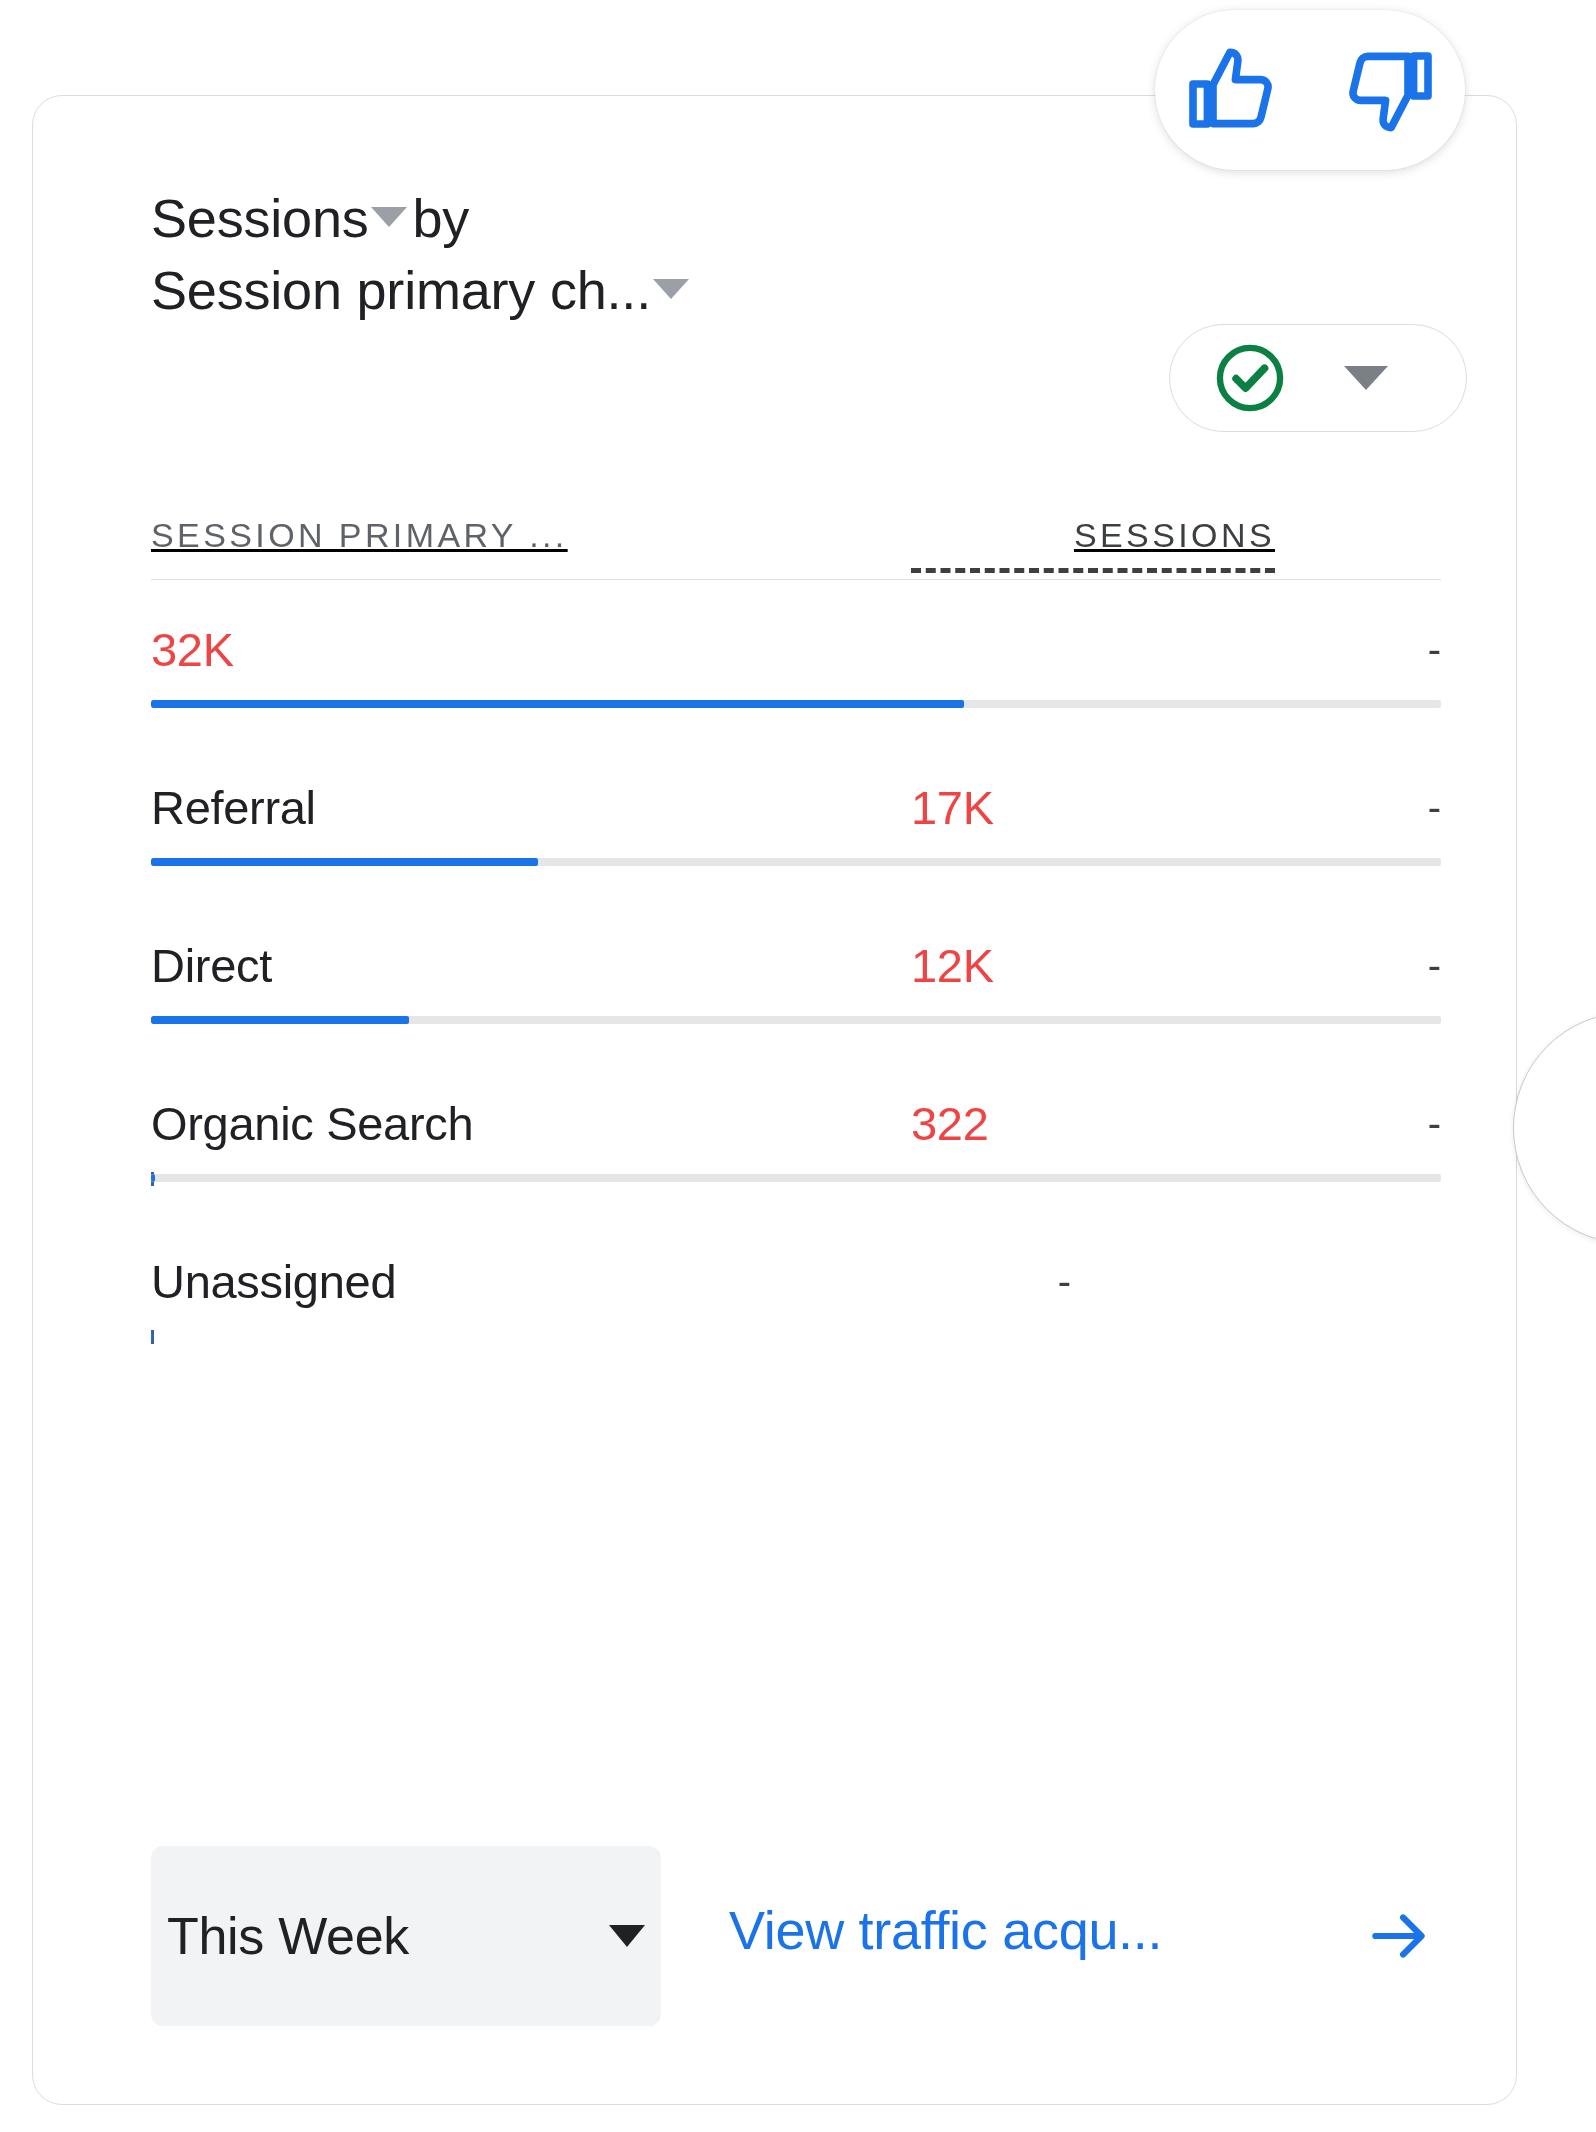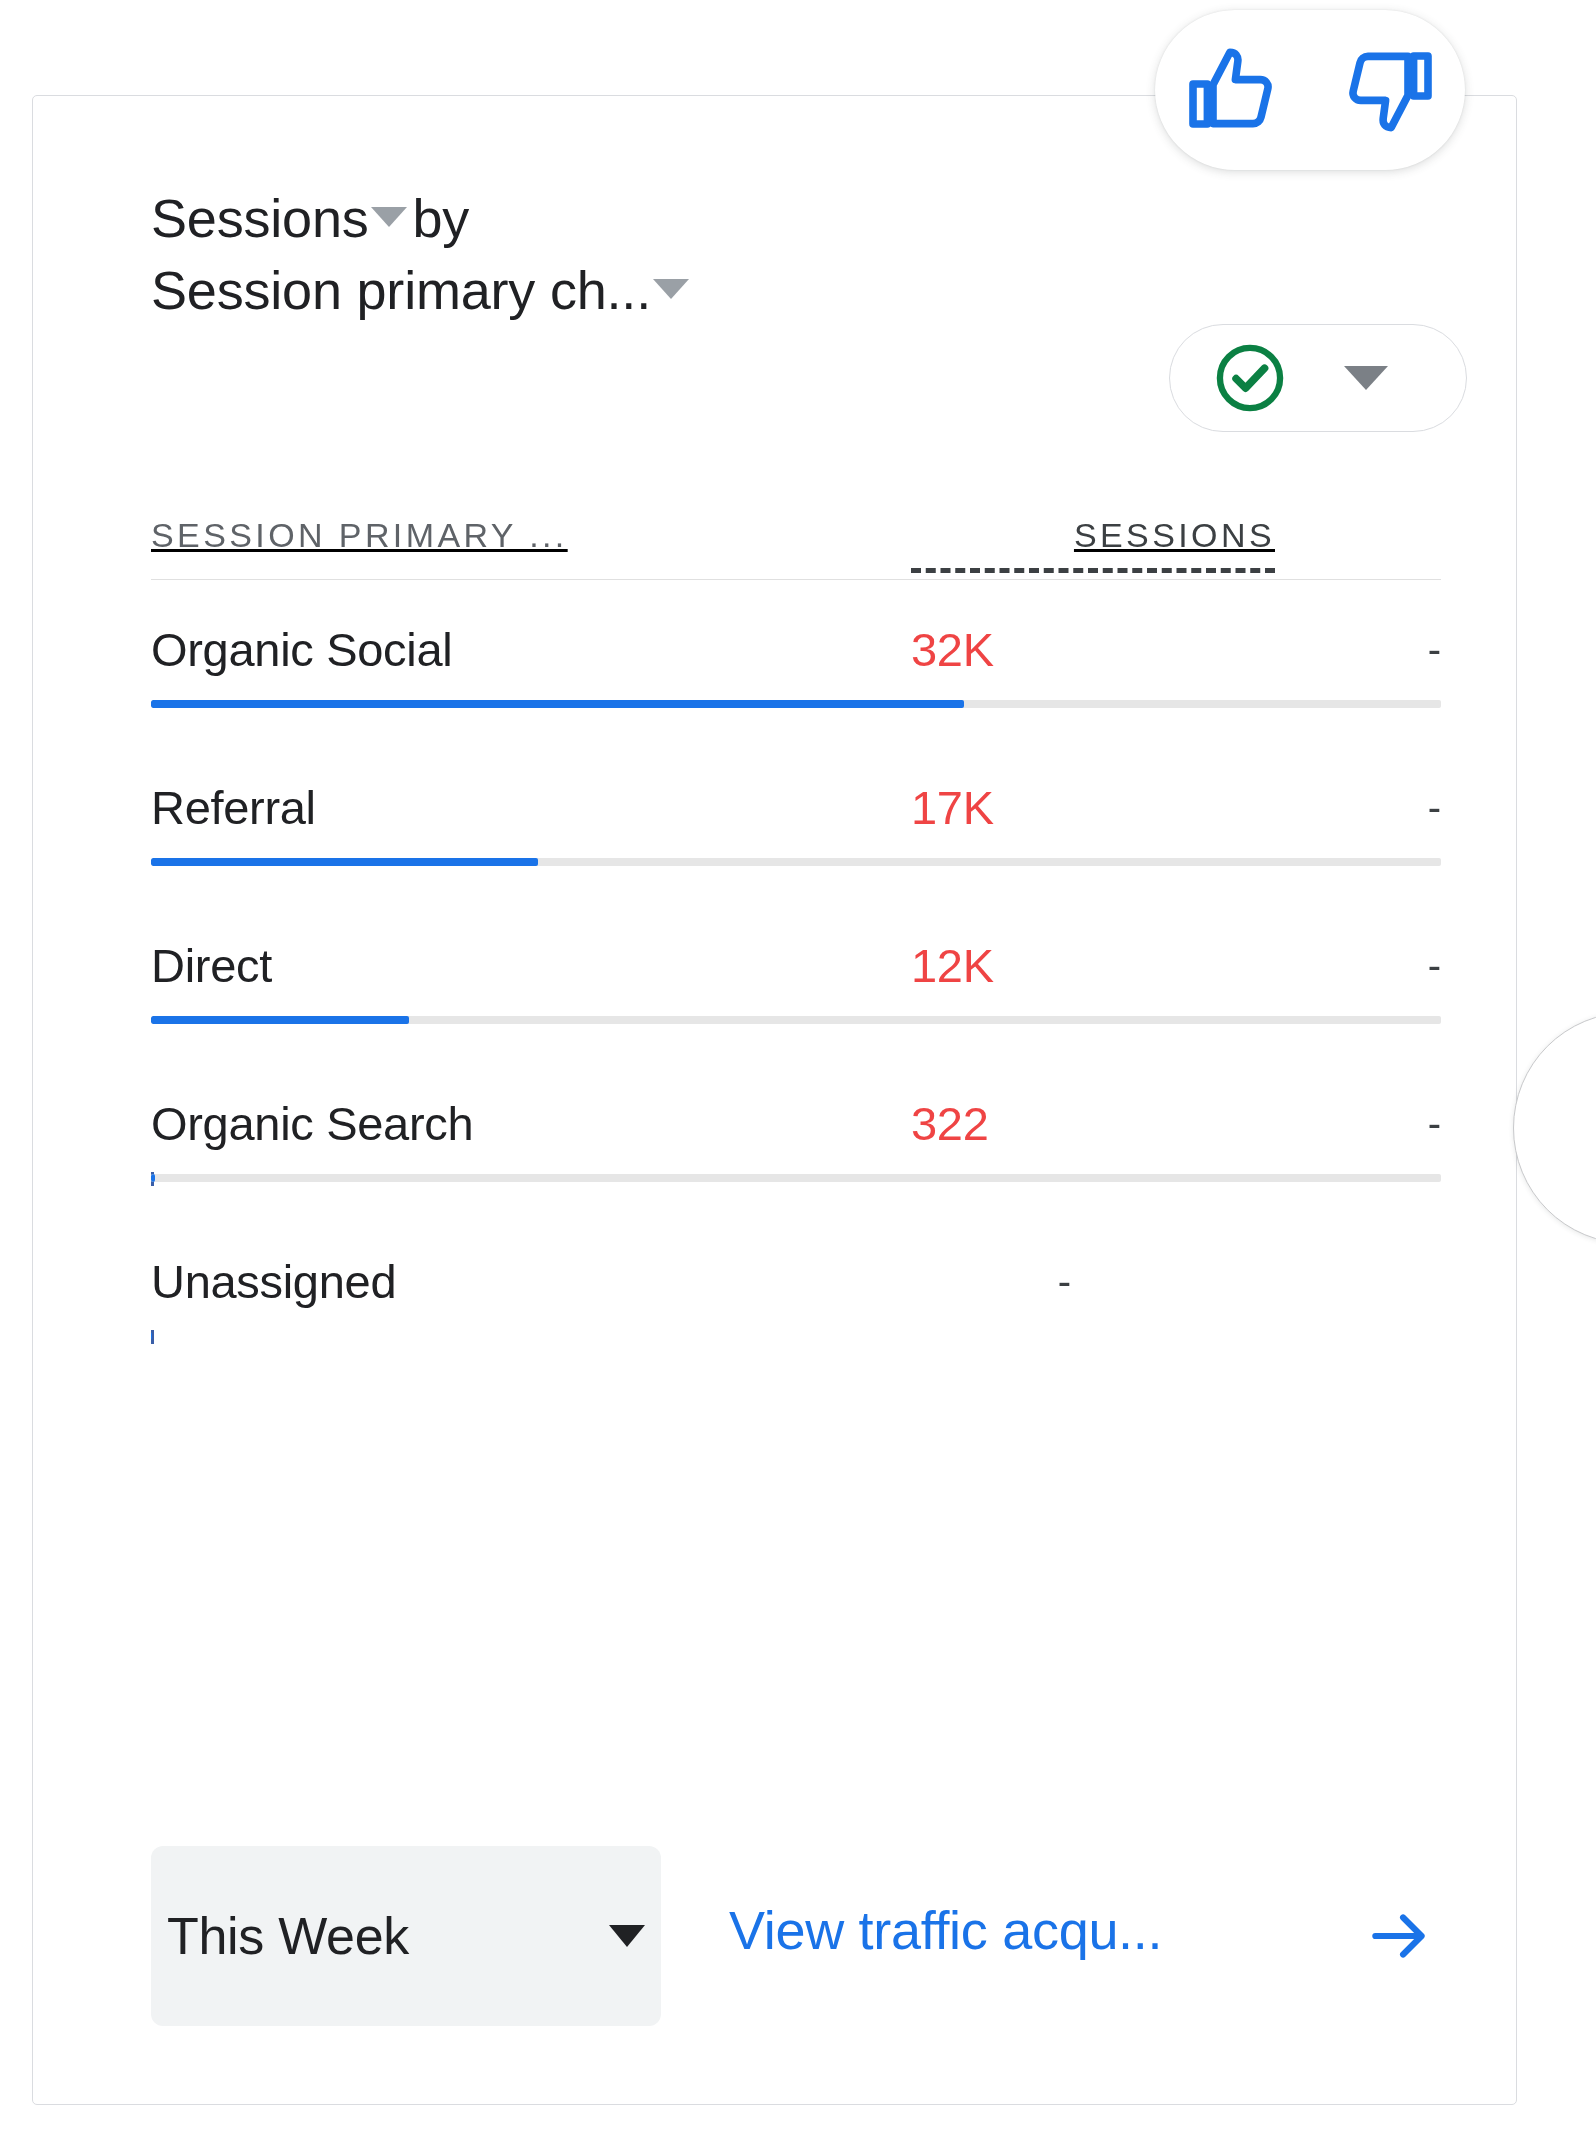--- a/index.html
+++ b/index.html
@@ -25,21 +25,21 @@
 
   
   #card {
     position: absolute;
     left: 32px;
     top: 95px;
     width: 1485px;
     height: 2010px;
     background: #ffffff;
     border: 1.5px solid #dadce0;
-    border-radius: 5px;
+    border-radius: 30px;
     box-sizing: border-box;
   }
 
   
   #feedback-pill {
     position: absolute;
     left: 1155px;
     top: 10px;
     width: 310px;
     height: 160px;
@@ -337,21 +337,20 @@
     <div id="table">
 
       <div id="table-head">
         <div class="col-dim">SESSION PRIMARY ...</div>
         <div class="col-metric">SESSIONS</div>
         <div class="cell-extra"></div>
       </div>
 
       <div class="row">
         <div class="row-content">
-          <div class="cell-dim">Organic Social</div>
           <div class="cell-val">32K</div>
           <div class="cell-extra">-</div>
         </div>
         <div class="bar-track">
           <div class="bar-fill" style="width: 63%;"></div>
         </div>
       </div>
 
       <div class="row">
         <div class="row-content">

